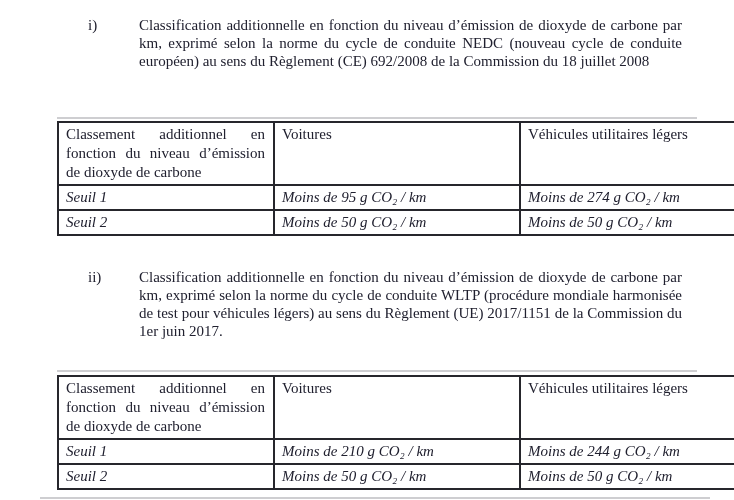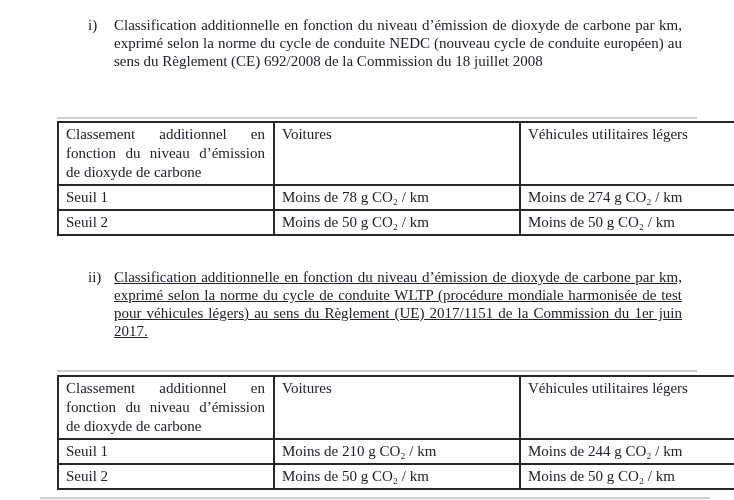--- a/index.html
+++ b/index.html
@@ -14,23 +14,23 @@
     color: #20202f;
   }
   .clause {
     position: absolute;
     left: 88px;
     width: 594px;
     font-size: 15px;
     line-height: 18px;
   }
   #clause-i  { top: 16px; }
-  #clause-ii { top: 268px; text-decoration: underline; }
+  #clause-ii { top: 268px; }
   .clause .marker { position: absolute; left: 0; top: 0; }
-  .clause .ptext  { margin-left: 26px; text-align: justify; }
+  .clause .ptext  { margin-left: 51px; text-align: justify; }
   .doc-table {
     position: absolute;
     left: 57px;
     width: 640px;
     border-collapse: collapse;
     font-size: 15px;
     line-height: 19px;
     table-layout: fixed;
   }
   #table-1 { top: 121px; }
@@ -39,21 +39,21 @@
     border: 2px solid #26262c;
     padding: 2px 8px 2px 7px;
     vertical-align: top;
     overflow: hidden;
   }
   .doc-table .c1 { width: 216px; }
   .doc-table .c2 { width: 246px; }
   .doc-table .c3 { width: 218px; }
   .hrow td { height: 62px; }
   .hrow .c1 { text-align: justify; }
-  .drow td { height: 22px; vertical-align: middle; }
+  .drow td { height: 22px; vertical-align: middle; font-style: italic; }
   .scan-line {
     position: absolute;
     background: rgba(125, 125, 135, 0.38);
     filter: blur(0.7px);
     pointer-events: none;
   }
   #scan-1 { left: 57px;  top: 117px; width: 640px; height: 2px; }
   #scan-2 { left: 57px;  top: 370px; width: 640px; height: 2px; }
   #scan-3 { left: 40px;  top: 497px; width: 670px; height: 2px; }
 </style>
@@ -71,21 +71,21 @@
 
   <table class="doc-table" id="table-1">
     <tbody>
       <tr class="hrow">
         <td class="c1">Classement additionnel en fonction du niveau d’émission de dioxyde de carbone</td>
         <td class="c2">Voitures</td>
         <td class="c3">Véhicules utilitaires légers</td>
       </tr>
       <tr class="drow">
         <td class="c1">Seuil 1</td>
-        <td class="c2">Moins de 78 g CO₂ / km</td>
+        <td class="c2">Moins de 95 g CO₂ / km</td>
         <td class="c3">Moins de 274 g CO₂ / km</td>
       </tr>
       <tr class="drow">
         <td class="c1">Seuil 2</td>
         <td class="c2">Moins de 50 g CO₂ / km</td>
         <td class="c3">Moins de 50 g CO₂ / km</td>
       </tr>
     </tbody>
   </table>
 

